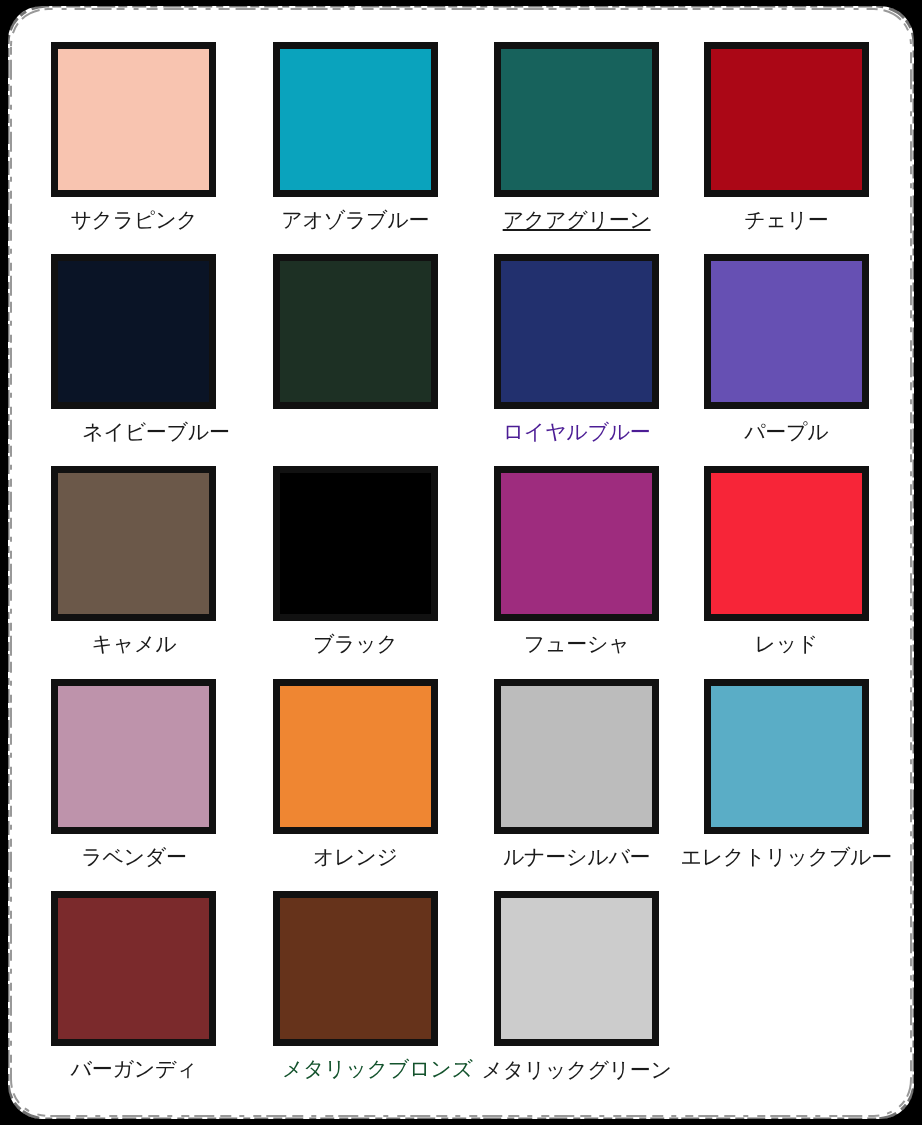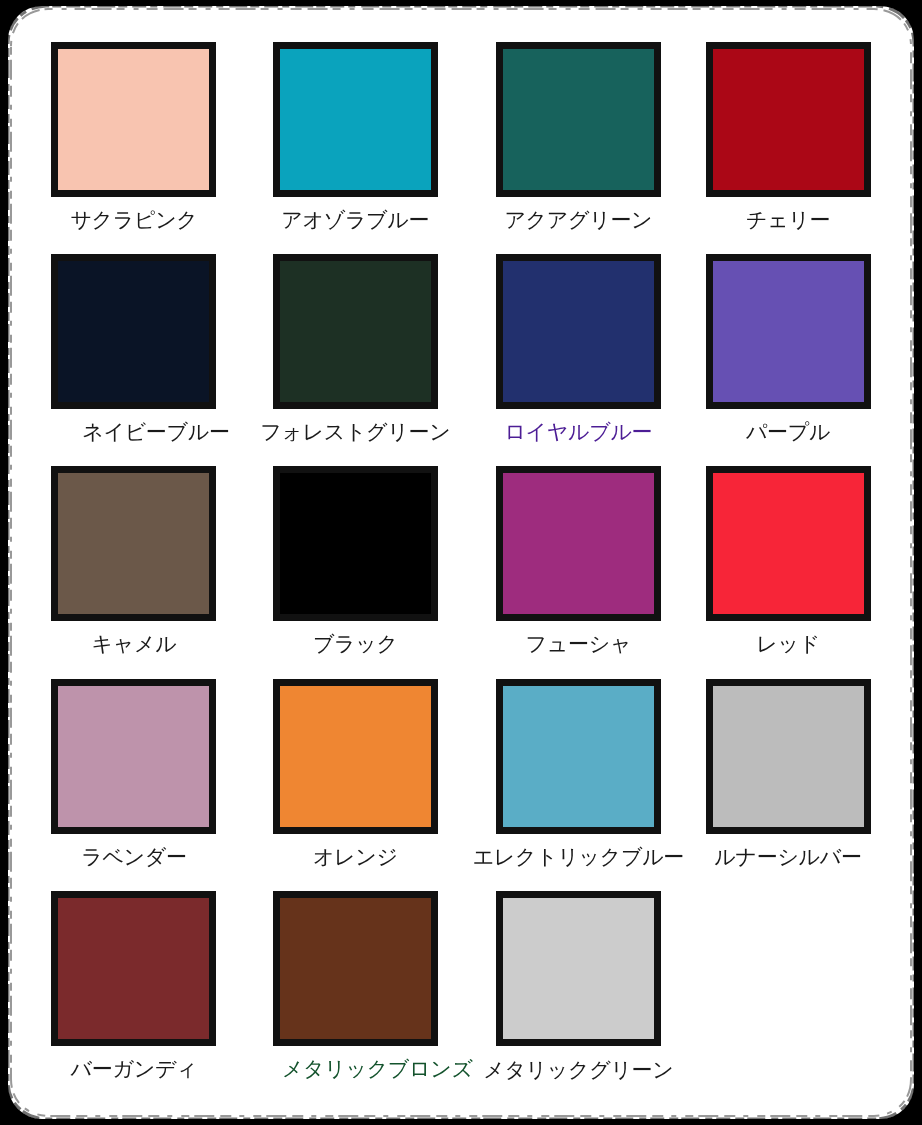--- a/index.html
+++ b/index.html
@@ -86,33 +86,32 @@
       <div class="swatch-cell">
         <div class="swatch-chip" style="background: rgb(248, 196, 176); border-color: rgb(17, 17, 17);"></div>
         <div class="swatch-label" style="color: rgb(26, 26, 26);">サクラピンク</div>
       </div>
       <div class="swatch-cell">
         <div class="swatch-chip" style="background: rgb(10, 163, 189); border-color: rgb(17, 17, 17);"></div>
         <div class="swatch-label" style="color: rgb(26, 26, 26);">アオゾラブルー</div>
       </div>
       <div class="swatch-cell">
         <div class="swatch-chip" style="background: rgb(23, 98, 92); border-color: rgb(17, 17, 17);"></div>
-        <div class="swatch-label" style="color: rgb(26, 26, 26);">アクアグリーン</div>
+        <div class="swatch-label" style="color: rgb(26, 26, 26); text-decoration: underline;">アクアグリーン</div>
       </div>
       <div class="swatch-cell">
         <div class="swatch-chip" style="background: rgb(171, 7, 22); border-color: rgb(17, 17, 17);"></div>
         <div class="swatch-label" style="color: rgb(26, 26, 26);">チェリー</div>
       </div>
       <div class="swatch-cell">
         <div class="swatch-chip" style="background: rgb(10, 20, 38); border-color: rgb(17, 17, 17);"></div>
         <div class="swatch-label" style="color: rgb(26, 26, 26); margin-left: 44px;">ネイビーブルー</div>
       </div>
       <div class="swatch-cell">
         <div class="swatch-chip" style="background: rgb(29, 48, 36); border-color: rgb(17, 17, 17);"></div>
-        <div class="swatch-label" style="color: rgb(26, 26, 26);">フォレストグリーン</div>
       </div>
       <div class="swatch-cell">
         <div class="swatch-chip" style="background: rgb(34, 48, 110); border-color: rgb(17, 17, 17);"></div>
         <div class="swatch-label" style="color: #4c1d95; text-align: right;">ロイヤルブルー</div>
       </div>
       <div class="swatch-cell">
         <div class="swatch-chip" style="background: rgb(102, 80, 179); border-color: rgb(17, 17, 17);"></div>
         <div class="swatch-label" style="color: rgb(26, 26, 26);">パープル</div>
       </div>
       <div class="swatch-cell">
@@ -133,26 +132,26 @@
       </div>
       <div class="swatch-cell">
         <div class="swatch-chip" style="background: rgb(190, 147, 171); border-color: rgb(17, 17, 17);"></div>
         <div class="swatch-label" style="color: rgb(26, 26, 26);">ラベンダー</div>
       </div>
       <div class="swatch-cell">
         <div class="swatch-chip" style="background: rgb(239, 134, 50); border-color: rgb(17, 17, 17);"></div>
         <div class="swatch-label" style="color: rgb(26, 26, 26);">オレンジ</div>
       </div>
       <div class="swatch-cell">
+        <div class="swatch-chip" style="background: rgb(188, 188, 188); border-color: rgb(17, 17, 17);"></div>
+        <div class="swatch-label" style="color: rgb(26, 26, 26);">ルナーシルバー</div>
+      </div>
+      <div class="swatch-cell">
         <div class="swatch-chip" style="background: rgb(90, 173, 198); border-color: rgb(17, 17, 17);"></div>
         <div class="swatch-label" style="color: rgb(26, 26, 26);">エレクトリックブルー</div>
-      </div>
-      <div class="swatch-cell">
-        <div class="swatch-chip" style="background: rgb(188, 188, 188); border-color: rgb(17, 17, 17);"></div>
-        <div class="swatch-label" style="color: rgb(26, 26, 26);">ルナーシルバー</div>
       </div>
       <div class="swatch-cell">
         <div class="swatch-chip" style="background: rgb(123, 42, 44); border-color: rgb(17, 17, 17);"></div>
         <div class="swatch-label" style="color: rgb(26, 26, 26);">バーガンディ</div>
       </div>
       <div class="swatch-cell">
         <div class="swatch-chip" style="background: rgb(102, 51, 27); border-color: rgb(17, 17, 17);"></div>
         <div class="swatch-label" style="color: #14532d; margin-left: 44px;">メタリックブロンズ</div>
       </div>
       <div class="swatch-cell">

